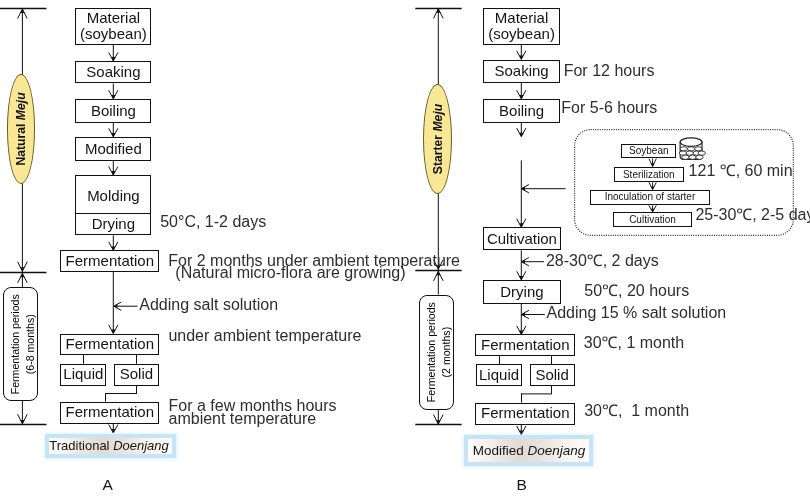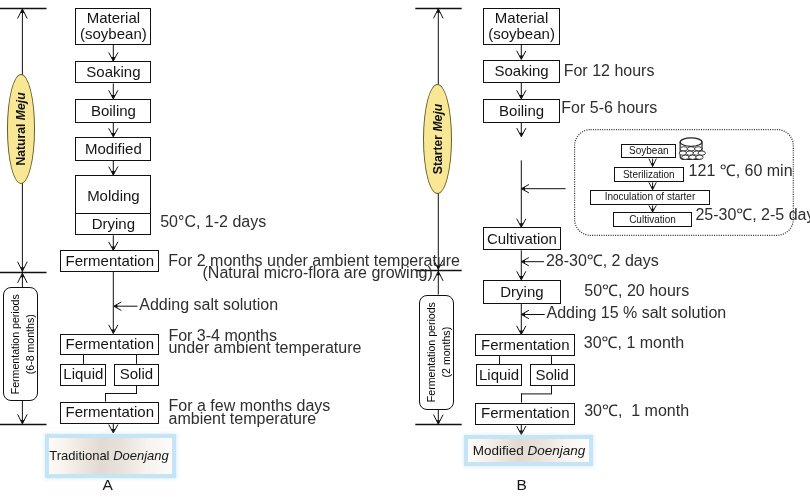--- a/index.html
+++ b/index.html
@@ -192,33 +192,32 @@
   <div class="box" style="left:113.6px;top:363.8px;width:45.6px;height:21.8px;">
     <span>Solid</span>
   </div>
   <div class="box" style="left:60.4px;top:401.6px;width:98.8px;height:22.2px;">
     <span>Fermentation</span>
   </div>
 
   <div class="note" style="left:160.2px;top:215.5px;">50°C, 1-2 days</div>
   <div class="note" style="left:168.3px;top:254.5px;">
     <div>For 2 months under ambient temperature</div>
-    <div style="text-align:center;padding-right:0px;margin-left:7px;">(Natural micro-flora are growing)</div>
+    <div style="padding-right:0px;margin-left:7px;">(Natural micro-flora are growing)</div>
   </div>
   <div class="note" style="left:139.3px;top:299px;">Adding salt solution</div>
   <div class="note" style="left:168.4px;top:329.5px;">
-    <div>For 3-4 months</div>
     <div>under ambient temperature</div>
   </div>
   <div class="note" style="left:168.5px;top:400.3px;">
-    <div>For a few months days</div>
+    <div>For a few months hours</div>
     <div>ambient temperature</div>
   </div>
 
-  <div class="final" style="left:45.3px;top:433.8px;width:130.6px;height:44px;">
+  <div class="final" style="left:45.3px;top:433.8px;width:130.6px;height:24px;">
     <span><b>Traditional </b><i>Doenjang</i></span>
   </div>
   <div class="lbl" style="left:102.4px;top:477.3px;">A</div>
 
   <div class="ell" style="left:423.3px;top:83.6px;width:29px;height:110px;">
     <span><b>Starter </b><i>Meju</i></span>
   </div>
 
   <div class="rot" style="left:419.4px;top:294.9px;width:34.3px;height:114.7px;">
     <span style="--rw:114.7px;--rh:34.3px;--ro:2.8px;">

